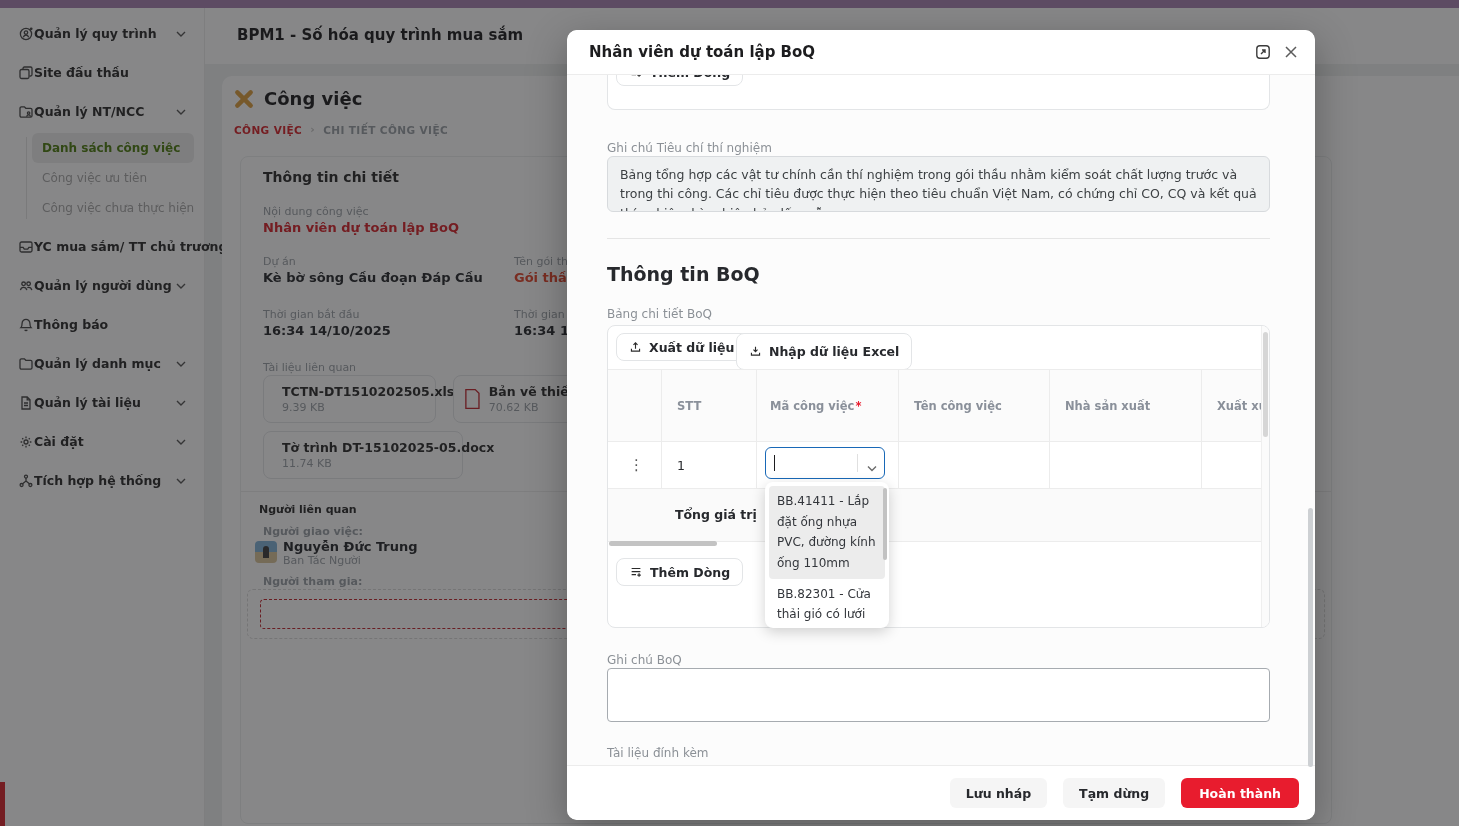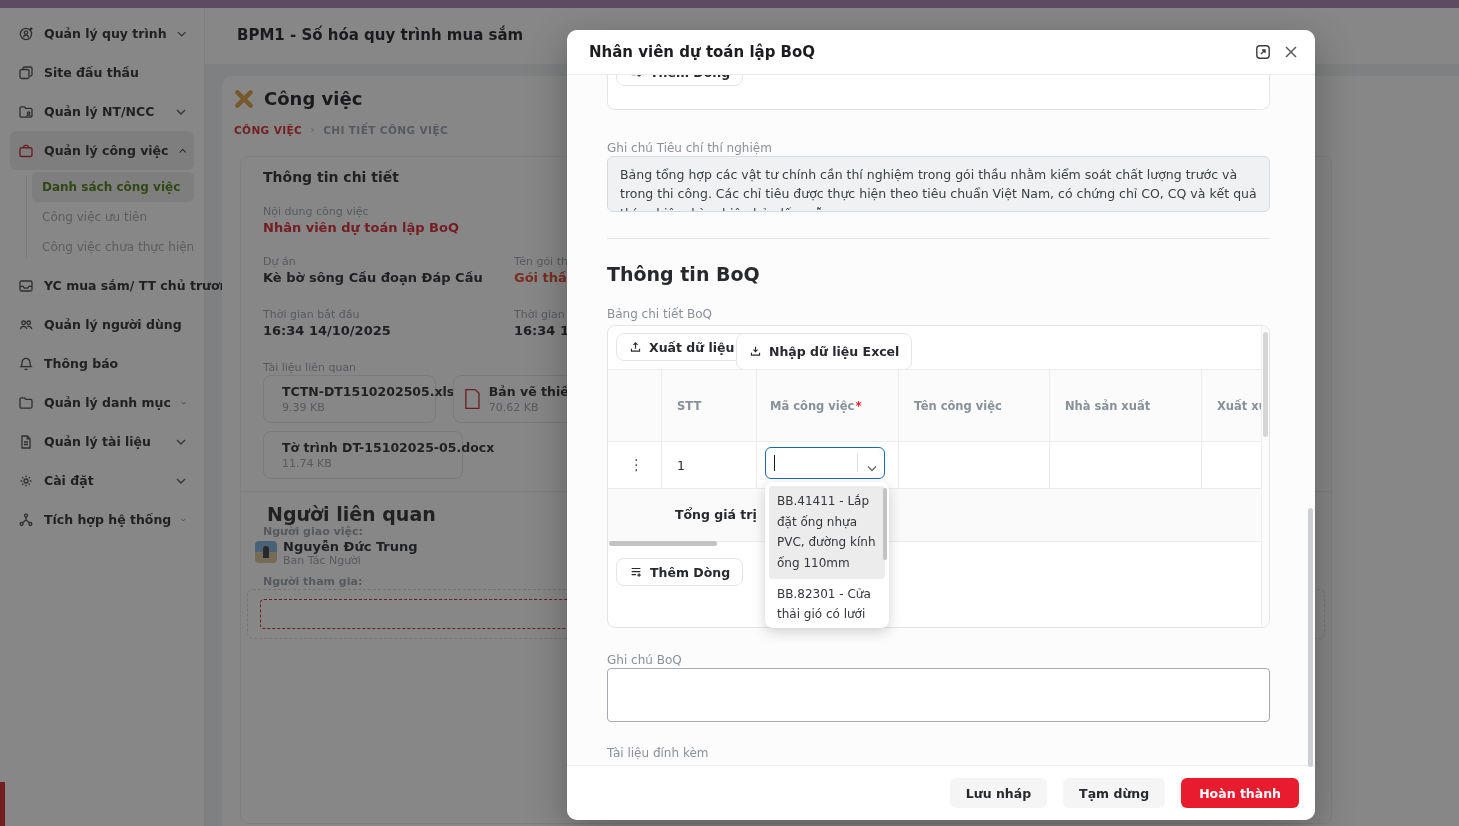--- a/index.html
+++ b/index.html
@@ -11,21 +11,21 @@
   .topbar{position:absolute;left:0;top:0;width:1459px;height:8px;background:#5d4b63;z-index:40}
 
   
   .sidebar{position:absolute;left:0;top:8px;width:205px;height:818px;background:#fff;border-right:1px solid #ececec;z-index:1}
   .logo-row{height:56px;display:flex;align-items:center;padding:0 16px;border-bottom:1px solid #f0f0f0}
   .logo-x{font-weight:700;margin-right:4px;display:flex}
   .logo-text{font-size:21px;font-weight:800;color:#d8232a;letter-spacing:1px}
   .collapse-btn{margin-left:auto;width:20px;height:18px;border:1.6px solid #2b2b2b;border-radius:4px;position:relative}
   .collapse-btn::after{content:"";position:absolute;right:1px;top:1px;bottom:1px;width:8px;background:#2b2b2b;border-radius:1px}
   .nav{padding:6px 10px}
-  .nav-item{display:flex;align-items:center;gap:10px;height:39px;padding:0 8px;border-radius:6px;cursor:pointer}
+  .nav-item{display:flex;align-items:center;height:39px;padding:0 8px;border-radius:6px;cursor:pointer}
   .nav-item.active{background:#ededed}
   .nav-item .nlabel{font-size:12.5px;font-weight:600;color:#2b2b2b;white-space:nowrap}
   .nav-item.active .nlabel{color:#2b2b2b}
   .nav-item .chev{margin-left:auto}
   .nico{flex:0 0 16px}
   .submenu{position:relative;padding-left:22px;margin:2px 0 4px}
   .submenu::before{content:"";position:absolute;left:16px;top:4px;bottom:4px;width:1px;background:#e3e3e3}
   .sub-item{height:30px;display:flex;align-items:center;padding:0 10px;border-radius:6px;font-size:12px;color:#a7a7a7;cursor:pointer;white-space:nowrap}
   .sub-item.active{background:#ededed;color:#4d7c0f;font-weight:600}
   .side-strip{position:absolute;left:0;bottom:0;width:5px;height:44px;background:#d8232a}
@@ -126,30 +126,20 @@
       <svg class="nico" width="16" height="16" viewBox="0 0 16 16" fill="none" stroke="#454545" stroke-width="1.3">
           <path d="M2 4.2A1.4 1.4 0 013.4 2.8h3l1.4 1.5h4.8A1.4 1.4 0 0114 5.7v6.1a1.4 1.4 0 01-1.4 1.4H3.4A1.4 1.4 0 012 11.8z"></path>
           <circle cx="10.6" cy="9" r="1.2"></circle>
           <path d="M8.6 12.6c.3-1.1 1.1-1.7 2-1.7s1.7.6 2 1.7"></path>
         </svg>
       <span class="nlabel">Quản lý NT/NCC</span>
       <svg class="chev" width="10" height="6" viewBox="0 0 10 6">
           <path d="M1 1l4 4 4-4" fill="none" stroke="#555" stroke-width="1.4"></path>
         </svg>
     </div>
-    <div class="nav-item active">
-      <svg class="nico" width="16" height="16" viewBox="0 0 16 16" fill="none" stroke="#c0242c" stroke-width="1.4">
-          <rect x="2" y="4.8" width="12" height="8.7" rx="1.5"></rect>
-          <path d="M5.8 4.8V3.7a1.3 1.3 0 011.3-1.3h1.8a1.3 1.3 0 011.3 1.3v1.1"></path>
-        </svg>
-      <span class="nlabel">Quản lý công việc</span>
-      <svg class="chev" width="10" height="6" viewBox="0 0 10 6">
-          <path d="M1 5l4-4 4 4" fill="none" stroke="#2b2b2b" stroke-width="1.4"></path>
-        </svg>
-    </div>
     <div class="submenu">
       <div class="sub-item active">Danh sách công việc</div>
       <div class="sub-item">Công việc ưu tiên</div>
       <div class="sub-item">Công việc chưa thực hiện</div>
     </div>
     <div class="nav-item">
       <svg class="nico" width="16" height="16" viewBox="0 0 16 16" fill="none" stroke="#454545" stroke-width="1.3">
           <rect x="2" y="3" width="12" height="10" rx="1.5"></rect>
           <path d="M2 8.3h3.1l1.2 1.8h3.4l1.2-1.8H14"></path>
         </svg>
@@ -283,21 +273,21 @@
       <span>
         <div class="cname">Tờ trình DT-15102025-05.docx</div>
         <div class="csize">11.74 KB</div>
       </span>
       <svg width="14" height="14" viewBox="0 0 16 16" fill="none" stroke="#2b2b2b" stroke-width="1.4">
           <path d="M8 2v7M5.5 6.5L8 9l2.5-2.5M3 11.5v1.8h10v-1.8"></path>
         </svg>
     </div>
 
     <div class="divider-h" style="left:0;right:0;top:334px"></div>
-    <div class="abs" style="left:26px;top:346px;font-size:19px;font-weight:700">Người liên quan</div>
+    <div class="abs" style="left:18px;top:346px;font-size:11px;font-weight:700">Người liên quan</div>
     <div class="abs lbl" style="left:22px;top:368px;font-weight:600">Người giao việc:</div>
     <div class="abs" style="left:14px;top:384px">
         <span class="avatar" style="display:block"></span>
       </div>
     <div class="abs val" style="left:42px;top:382px">Nguyễn Đức Trung</div>
     <div class="abs" style="left:42px;top:397px;font-size:11px;color:#9aa0a6">Ban Tác Người</div>
     <div class="abs lbl" style="left:22px;top:418px;font-weight:600">Người tham gia:</div>
     <div class="dashed-outer" style="left:6px;top:432px;right:6px;height:50px">
       <div class="dashed-red" style="left:12px;top:9px;right:12px;height:30px"></div>
     </div>

